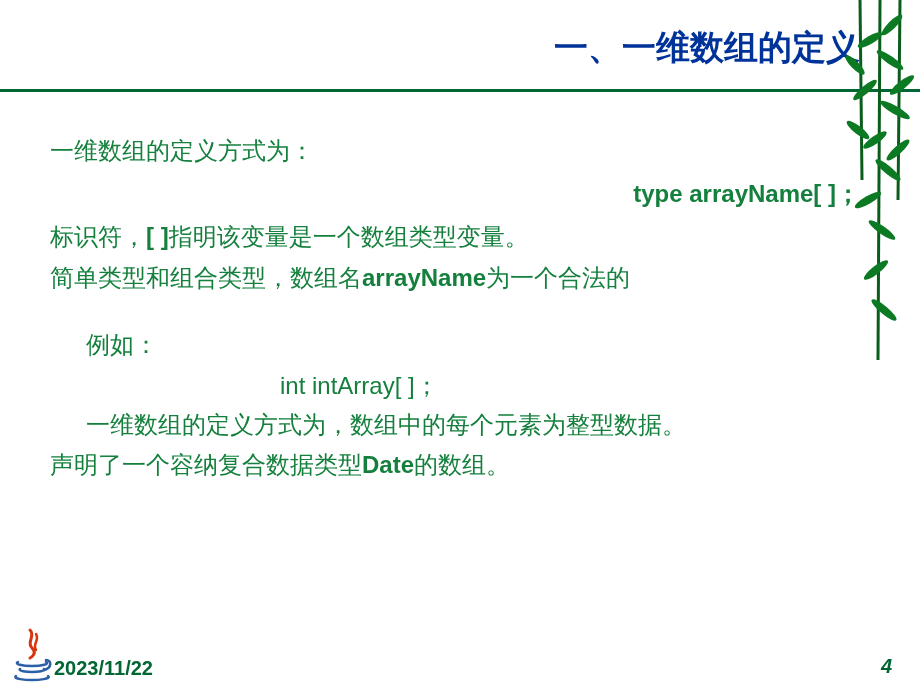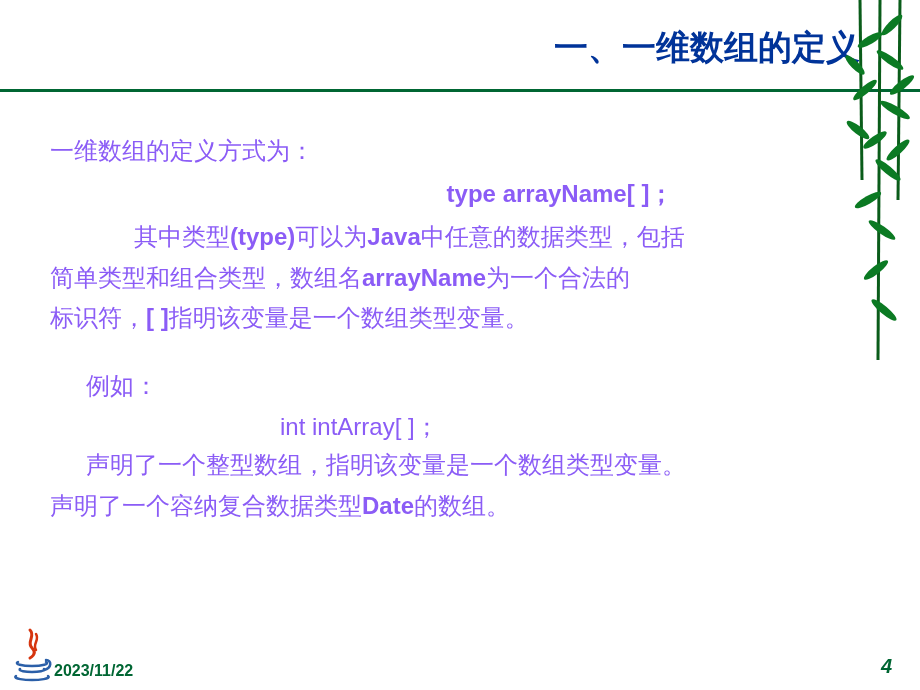--- a/index.html
+++ b/index.html
@@ -26,27 +26,27 @@
     .green-line {
       height: 3px;
       background: #006633;
       margin-left: -50px;
       margin-right: -60px;
     }
     .content {
       margin-top: 40px;
       font-size: 24px;
       line-height: 1.65;
-      color: #8b5cf6;
+      color: #15803d;
     }
     .def-line { margin-bottom: 2px; }
     .syntax-line {
       font-family: Arial, "Helvetica", sans-serif;
       font-weight: bold;
-      text-align: center;
+      text-align: right;
       padding-left: 210px;
       margin-bottom: 4px;
     }
     .body-text {
       text-indent: 1.5em;
     }
     .body-text2 { }
     .example-label { text-indent: 1.5em; margin-top: 28px; }
     .syntax-line2 {
       font-family: Arial, "Helvetica", sans-serif;
@@ -73,21 +73,21 @@
       justify-content: space-between;
     }
     .java-logo {
       width: 48px;
       height: 56px;
       position: relative;
     }
     .footer-date {
       color: #006633;
       font-weight: bold;
-      font-size: 16px;
+      font-size: 20px;
       font-family: Arial, sans-serif;
       margin-left: -4px;
       margin-bottom: 2px;
     }
     .footer-page {
       color: #006633;
       font-weight: bold;
       font-size: 20px;
       font-style: italic;
       font-family: Arial, sans-serif;
@@ -133,32 +133,29 @@
       </g>
     </svg>
   </div>
 
   <h1 class="title">一、一维数组的定义</h1>
   <div class="green-line"></div>
 
   <div class="content">
     <div class="def-line">一维数组的定义方式为：</div>
     <div class="syntax-line">type arrayName[ ]；</div>
-    <div class="body-text">
-      <span>　　其中类型<span class="inline-bold">(type)</span>可以为<span class="inline-bold">Java</span>中任意的数据类型，包括</span>
+    <div class="body-text2">
+      <span>标识符，<span class="inline-bold">[ ]</span>指明该变量是一个数组类型变量。</span>
     </div>
     <div class="body-text2">
       <span>简单类型和组合类型，数组名<span class="inline-bold">arrayName</span>为一个合法的</span>
     </div>
-    <div class="body-text2">
-      <span>标识符，<span class="inline-bold">[ ]</span>指明该变量是一个数组类型变量。</span>
-    </div>
     <div class="example-label">例如：</div>
     <div class="syntax-line2">int intArray[ ]；</div>
-    <div class="decl-text">声明了一个整型数组，指明该变量是一个数组类型变量。</div>
+    <div class="decl-text">一维数组的定义方式为，数组中的每个元素为整型数据。</div>
     <div>
       <span>声明了一个容纳复合数据类型<span class="inline-bold">Date</span>的数组。</span>
     </div>
   </div>
 
   <div class="footer">
     <div class="footer-left">
       <div class="java-logo">
         <svg width="48" height="56" viewBox="0 0 48 56">
           <path d="M22 4 C28 10 18 16 24 22 C30 28 22 32 22 32" stroke="#d6350f" stroke-width="3" fill="none" stroke-linecap="round"></path>

